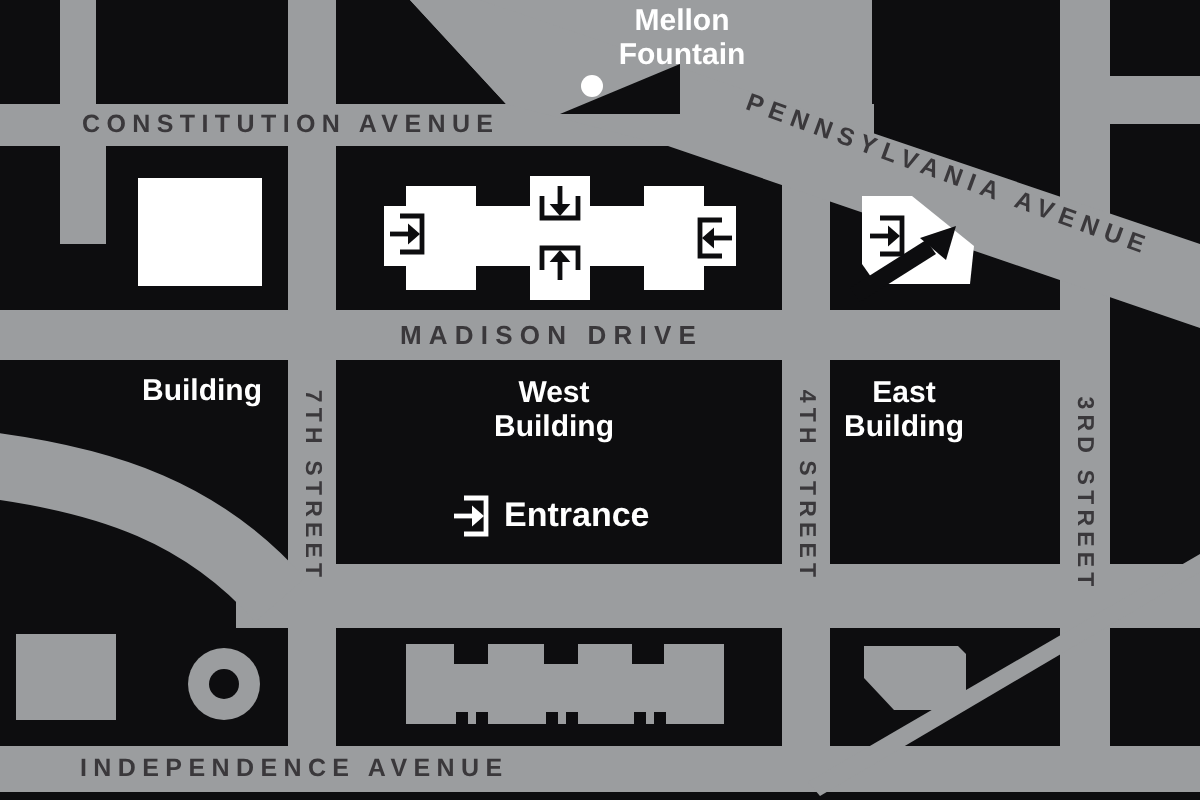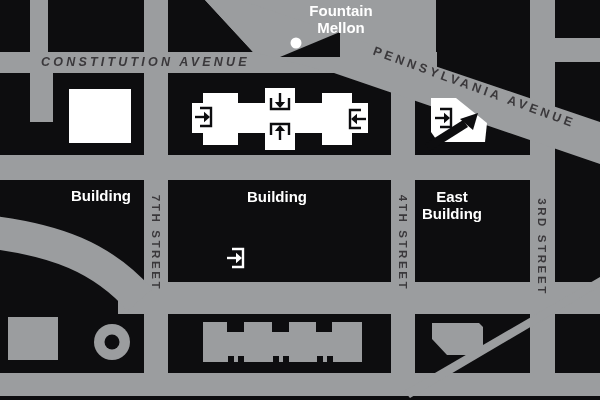--- a/index.html
+++ b/index.html
@@ -1,20 +1,20 @@
 <!DOCTYPE html>
 <html><head>
 <meta charset="utf-8">
 <style>
   html,body{margin:0;padding:0;background:#000;}
   #map{position:relative;width:600px;height:400px;background:#0d0d0f;overflow:hidden;
        font-family:"Liberation Sans","DejaVu Sans",sans-serif;}
   #map svg.base{position:absolute;left:0;top:0;}
   .lbl{position:absolute;font-weight:bold;color:#3a383b;white-space:nowrap;}
-  .st-h{font-size:12.5px;letter-spacing:3.2px;font-style:italic;}
+  .st-h{font-size:12.5px;letter-spacing:3.2px;}
   .st-mad{font-size:13px;letter-spacing:3.6px;}
   .vlabel{position:absolute;font-weight:bold;color:#3a383b;white-space:nowrap;
           font-size:11.5px;letter-spacing:2.6px;
           transform:translate(-50%,-50%) rotate(90deg);}
   .penn{position:absolute;left:376px;top:44px;font-weight:bold;color:#3a383b;
         font-size:12.5px;letter-spacing:3.4px;white-space:nowrap;
         transform-origin:0 0;transform:rotate(20deg);}
   .place{position:absolute;color:#fff;font-weight:bold;font-size:15px;line-height:16.5px;
          text-align:center;transform:translateX(-50%);white-space:nowrap;}
   .entrance{position:absolute;left:252px;top:248px;color:#fff;font-weight:bold;
@@ -128,40 +128,44 @@
       </g>
       <use href="#enter-icon" x="434" y="107"></use>
       <use href="#enter-icon-w" x="226" y="247"></use>
     </g>
   </svg>
 
   <div class="lbl st-h" style="left:41px;top:55px;">CONSTITUTION AVENUE</div>
 
   <div class="penn">PENNSYLVANIA AVENUE</div>
 
+  <div class="lbl st-mad" style="left:200px;top:160px;">MADISON DRIVE</div>
 
+  <div class="lbl st-h" style="left:40px;top:377px;">INDEPENDENCE AVENUE</div>
 
   <div class="vlabel" style="left:156px;top:243px;">7TH STREET</div>
 
   <div class="vlabel" style="left:403px;top:243px;">4TH STREET</div>
 
   <div class="vlabel" style="left:542px;top:247px;">3RD STREET</div>
 
   <div class="place" style="left:341px;top:3px;">
+    <div>Mellon</div>
     <div>Fountain</div>
-    <div>Mellon</div>
   </div>
 
   <div class="place" style="left:101px;top:188px;">
     <div>Building</div>
   </div>
 
   <div class="place" style="left:277px;top:189px;">
+    <div>West</div>
     <div>Building</div>
   </div>
 
   <div class="place" style="left:452px;top:189px;">
     <div>East</div>
     <div>Building</div>
   </div>
 
+  <div class="entrance">Entrance</div>
 
 </div>
 
 </body></html>

